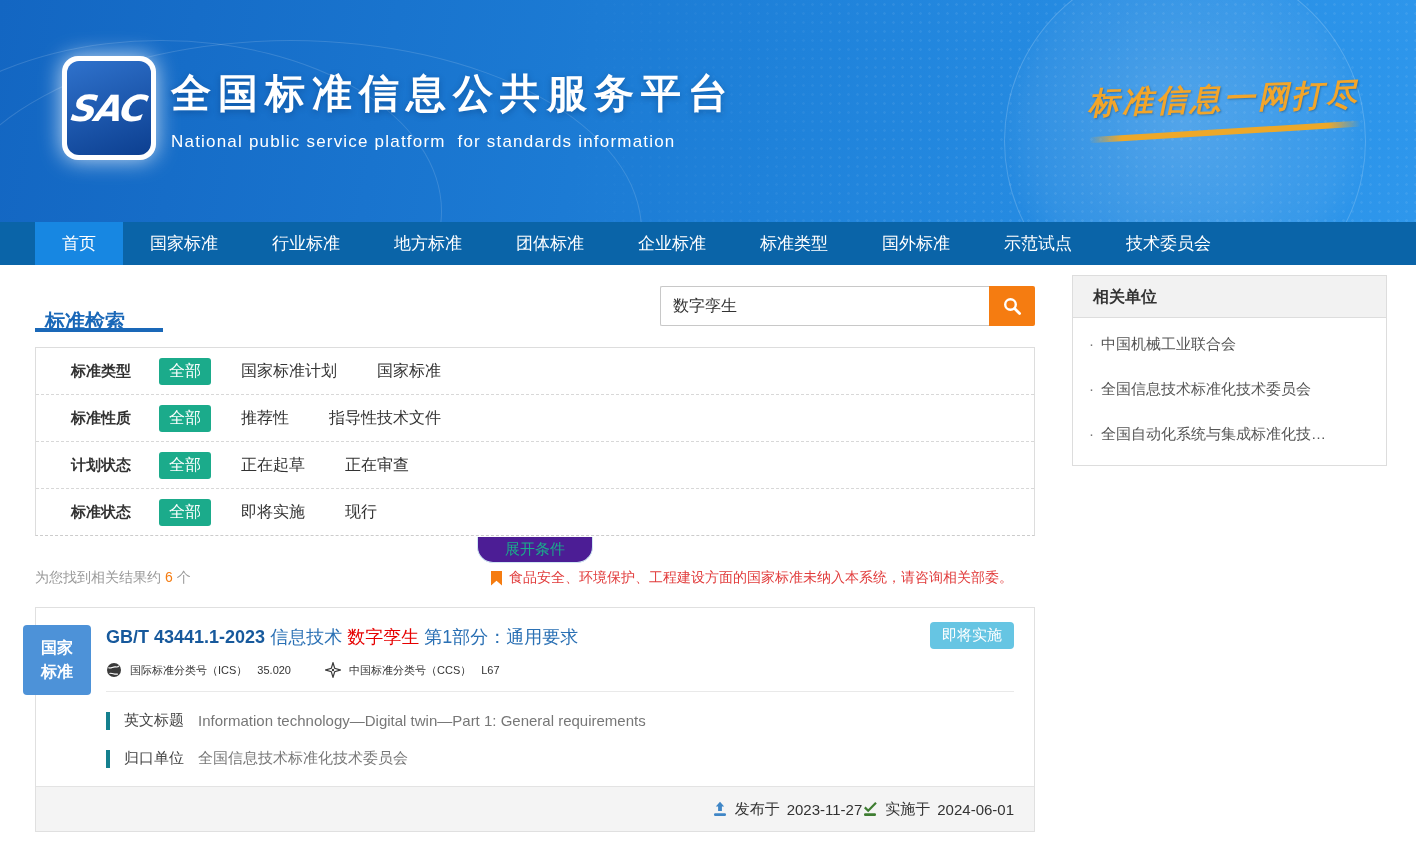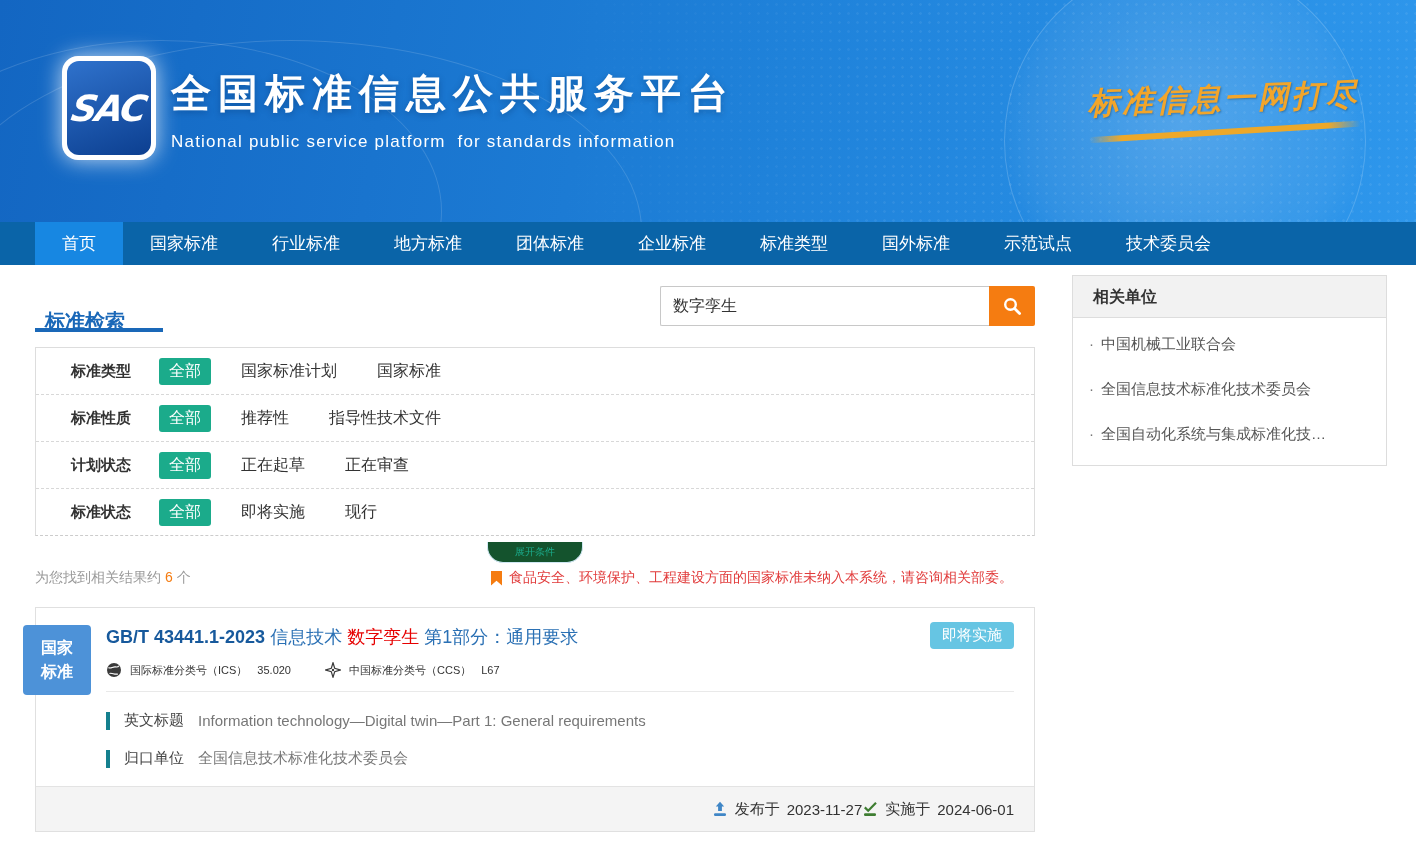--- a/index.html
+++ b/index.html
@@ -65,22 +65,22 @@
   
   .filter-box{position:relative;border:1px solid #ddd;border-bottom:1px dashed #ccc;}
   .filter-row{height:46px;display:flex;align-items:center;padding-left:35px;
     border-bottom:1px dashed #d8d8d8;}
   .filter-row:last-child{border-bottom:none;}
   .filter-label{font-weight:bold;color:#333;font-size:15px;width:88px;flex:none;}
   .all-btn{background:var(--green,#1bab8b);color:#fff;font-size:16px;padding:3px 10px;
     border-radius:3px;margin-right:30px;cursor:pointer;}
   .filter-opt{color:#333;font-size:16px;margin-right:40px;cursor:pointer;}
   .expand-tab{position:absolute;left:50%;bottom:-28px;transform:translateX(-50%);
-    background:#14532d;border:1px solid #cfe7f3;border-top:none;border-radius:0 0 16px 16px;
-    padding:3px 27px;color:var(--green,#1bab8b);font-size:10px;z-index:2;cursor:pointer;white-space:nowrap;margin-top:48px;}
+    background:#4c1d95;border:1px solid #cfe7f3;border-top:none;border-radius:0 0 16px 16px;
+    padding:3px 27px;color:var(--green,#1bab8b);font-size:15px;z-index:2;cursor:pointer;white-space:nowrap;margin-top:48px;}
 
   
   .results-meta{margin-top:33px;display:flex;justify-content:space-between;align-items:center;}
   .results-count{color:#9a9a9a;font-size:14px;}
   .results-count .num{color:var(--orange,#f57c11);margin:0 4px;}
   .notice{display:flex;align-items:center;gap:7px;color:var(--red,#e13b3b);font-size:14px;margin-right:22px;}
   .bookmark-icon{width:11px;height:15px;background:var(--orange,#f57c11);flex:none;
     clip-path:polygon(0 0,100% 0,100% 100%,50% 68%,0 100%);}
 
   

